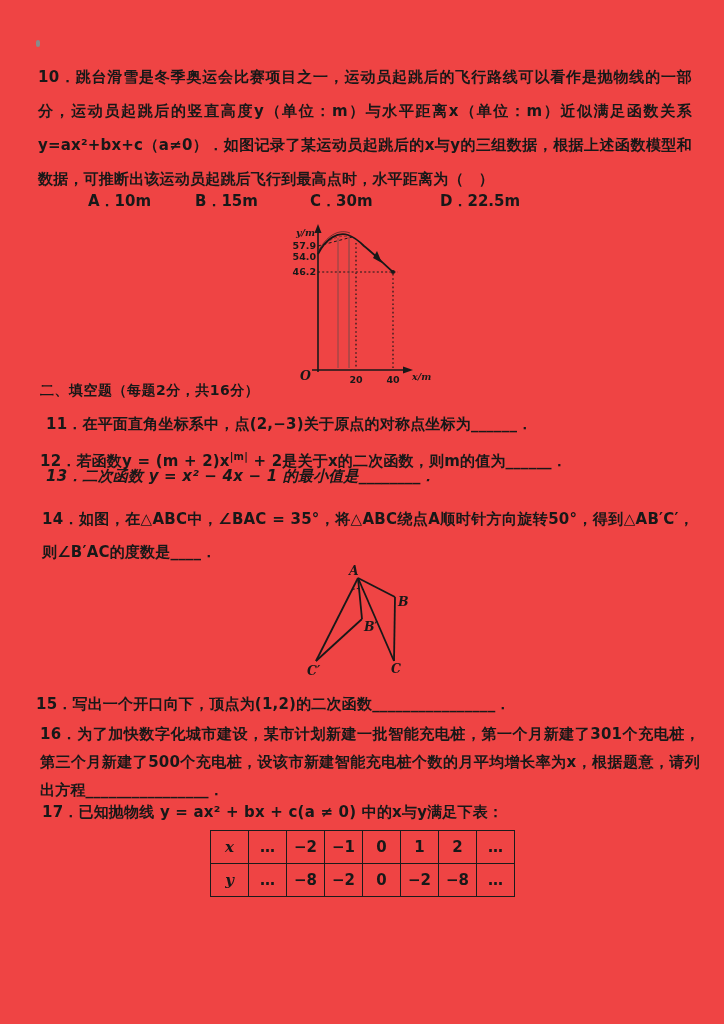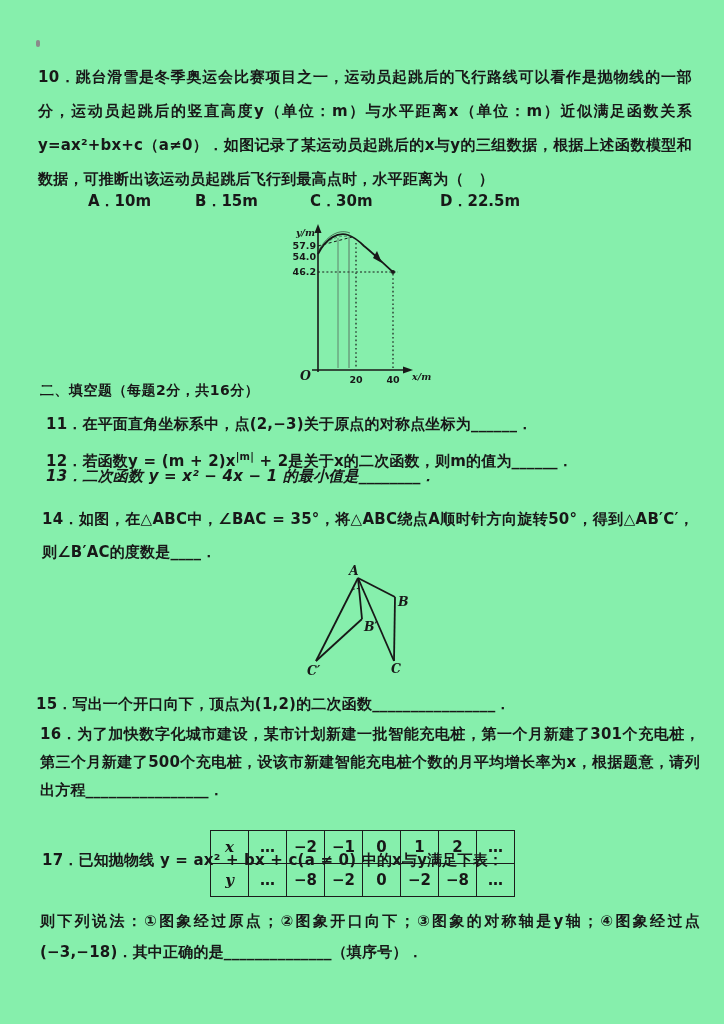--- a/index.html
+++ b/index.html
@@ -1,36 +1,36 @@
 <!DOCTYPE html>
 <html><head>
 <meta charset="utf-8">
 <style>
   html,body{margin:0;padding:0;background:#ffffff;}
   .page{
-    position:relative;width:724px;height:1024px;background:#86efac;
+    position:relative;width:724px;height:1024px;background:#ef4444;
     font-family:"DejaVu Sans",sans-serif;color:#181818;overflow:hidden;
   }
   .tblock{position:absolute;font-size:15px;font-weight:600;line-height:33px;letter-spacing:.2px;}
   .justify{text-align:justify;}
   .speck{position:absolute;left:36px;top:40px;width:4px;height:7px;background:#8a8a8a;border-radius:2px;}
   .q10{left:38px;top:60px;width:654px;line-height:34px;}
   .opt{position:absolute;top:192px;font-size:15px;font-weight:600;}
   .opt-a{left:88px;}.opt-b{left:195px;}.opt-c{left:310px;}.opt-d{left:440px;}
   .fig10{position:absolute;left:290px;top:222px;}
   .sec-header{left:40px;top:374px;font-size:14px;font-weight:800;letter-spacing:.5px;}
   .q11{left:46px;top:408px;}
-  .q12{left:46px;top:440px;}
+  .q12{left:40px;top:440px;}
   .q12 sup{font-size:10px;}
   .q13{left:46px;top:460px;font-style:italic;}
   .q14{left:42px;top:503px;width:652px;}
   .fig14{position:absolute;left:283px;top:563px;}
   .q15{left:29px;top:688px;margin-left:7px;}
   .q16{left:40px;top:720px;width:660px;line-height:28px;}
-  .q17{left:42px;top:796px;margin-top:48px;}
+  .q17{left:42px;top:796px;}
   .q17table{position:absolute;left:210px;top:830px;border-collapse:collapse;}
   .q17table td{
     border:1.7px solid #1b1b1b;width:35px;height:32px;text-align:center;
     font-size:15px;font-weight:700;padding:0 1px;
   }
   .q17table td.var{font-style:italic;font-family:"DejaVu Serif",serif;}
   .q17after{left:40px;top:906px;width:660px;line-height:31px;}
   svg text{fill:#181818;}
   .axlab{font-size:9.5px;font-style:italic;font-family:"DejaVu Serif",serif;font-weight:700;}
   .tick{font-size:9.5px;font-weight:700;}
@@ -128,15 +128,14 @@
         <td>−8</td>
         <td>−2</td>
         <td>0</td>
         <td>−2</td>
         <td>−8</td>
         <td>…</td>
       </tr>
     </tbody>
   </table>
 
-  <div class="tblock q17after justify">则下列说法：①图象经过原点；②图象开口向下；③图象的对称轴是y轴；④图象经过点(−3,−18)．其中正确的是______________（填序号）．</div>
 
 </div>
 
 </body></html>

